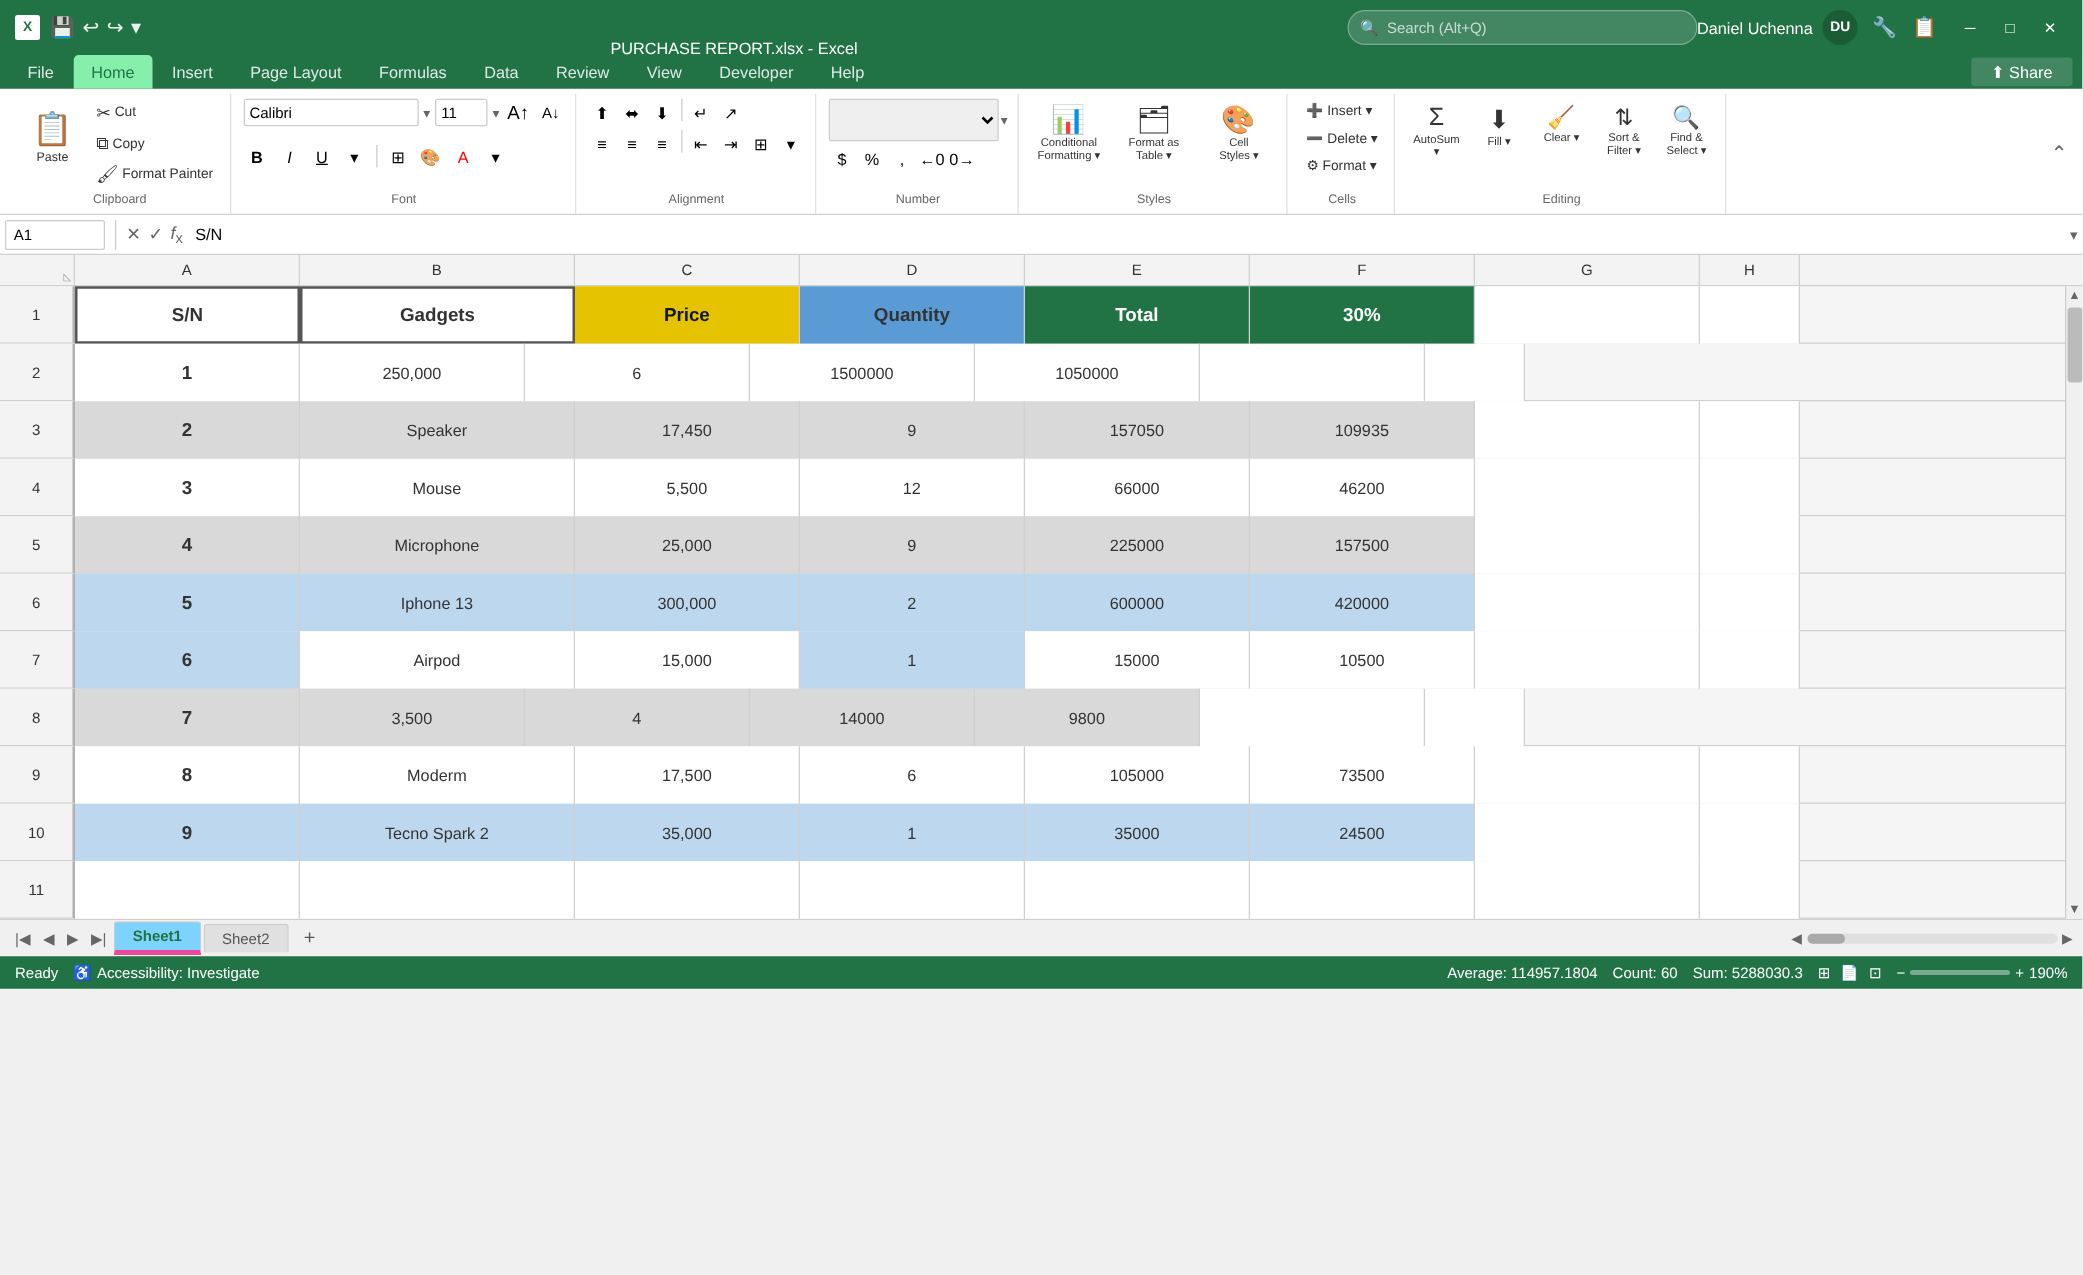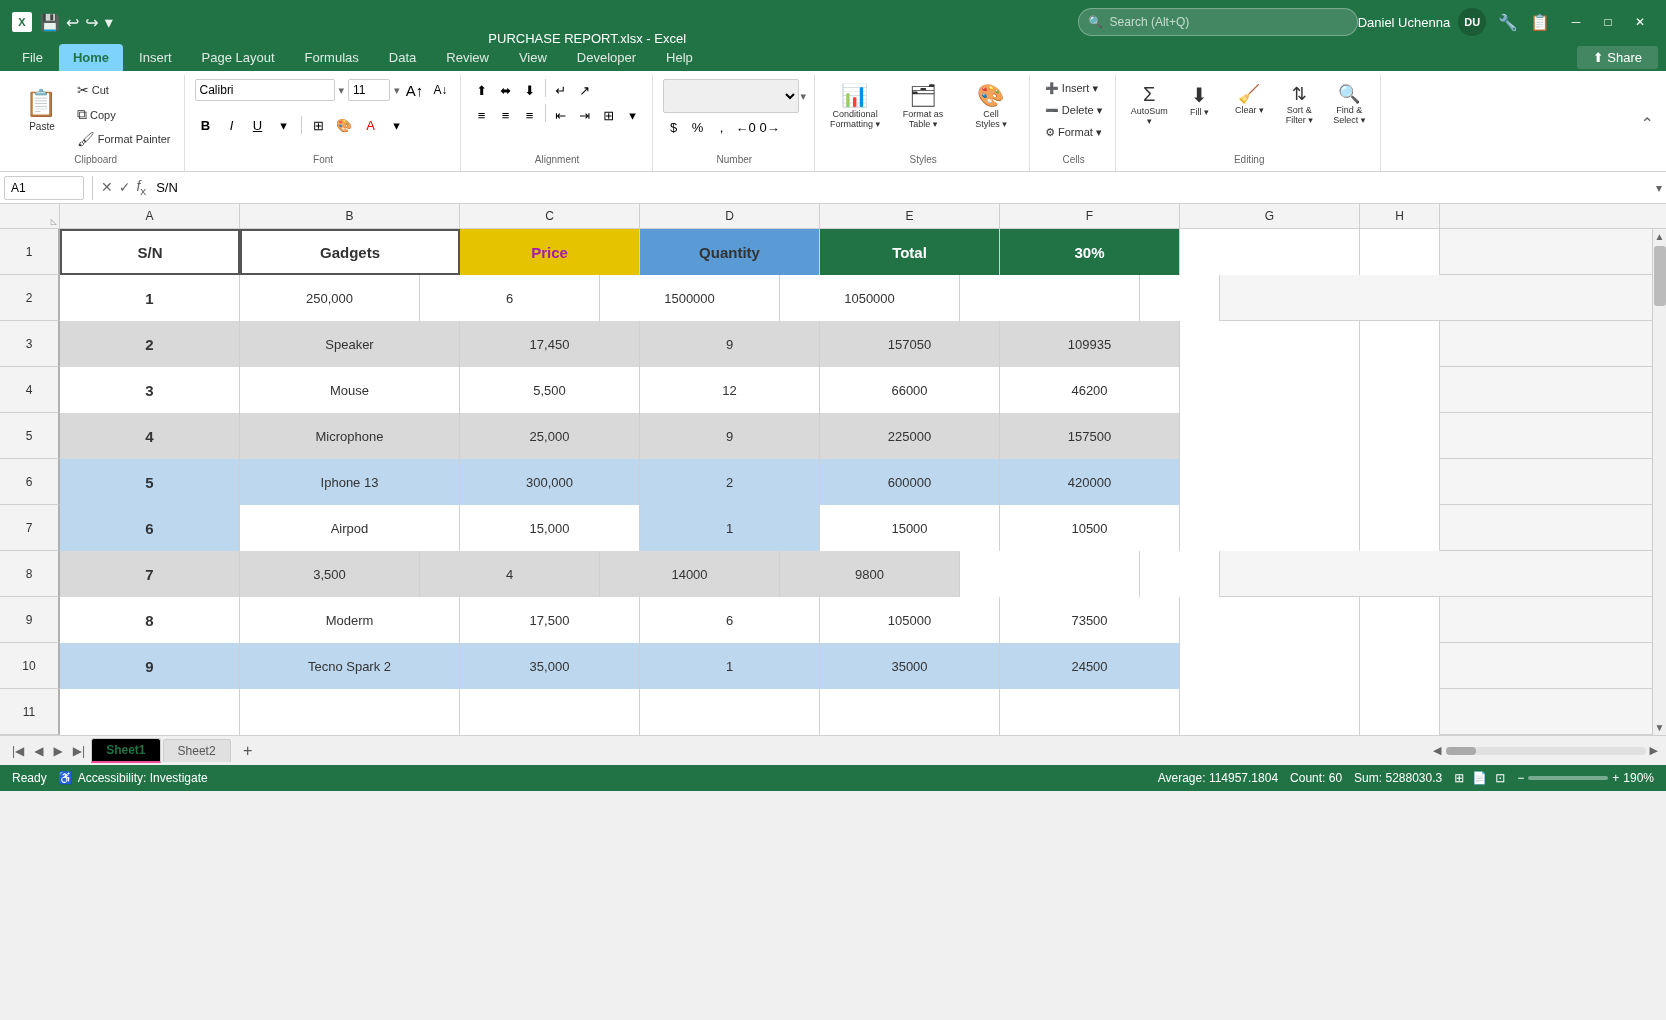--- a/index.html
+++ b/index.html
@@ -23,21 +23,21 @@
     .qa-btn { color: white; font-size: 16px; cursor: pointer; opacity: 0.9; }
     .window-controls { display: flex; gap: 4px; }
     .win-btn { width: 28px; height: 28px; display: flex; align-items: center; justify-content: center; color: white; font-size: 12px; cursor: pointer; border-radius: 3px; }
     .user-area { display: flex; align-items: center; gap: 8px; color: white; font-size: 13px; }
     .user-avatar { width: 28px; height: 28px; background: #1a5c35; border-radius: 50%; display: flex; align-items: center; justify-content: center; color: white; font-size: 11px; font-weight: bold; }
 
     
     .ribbon { background: #fff; border-bottom: 1px solid #d0d0d0; }
     .ribbon-tabs { background: #217346; display: flex; align-items: flex-end; padding: 0 8px; }
     .ribbon-tab { padding: 6px 14px; font-size: 13px; cursor: pointer; color: rgba(255,255,255,0.85); border-radius: 4px 4px 0 0; margin-right: 2px; }
-    .ribbon-tab.active { background: #7dd3fc; color: #217346; font-weight: 700; }
+    .ribbon-tab.active { background: #86efac; color: #217346; font-weight: 400; }
 
     .ribbon-content { display: flex; align-items: stretch; padding: 4px 8px 0; min-height: 90px; gap: 2px; }
     .ribbon-group { display: flex; flex-direction: column; align-items: center; padding: 4px 8px; border-right: 1px solid #e0e0e0; min-width: fit-content; }
     .ribbon-group:last-child { border-right: none; }
     .ribbon-group-label { font-size: 10px; color: #666; margin-top: auto; padding-top: 4px; padding-bottom: 2px; }
     .ribbon-group-content { display: flex; align-items: flex-start; gap: 4px; flex: 1; }
 
     .ribbon-btn-large { display: flex; flex-direction: column; align-items: center; justify-content: center; width: 52px; height: 62px; cursor: pointer; border-radius: 4px; padding: 4px; font-size: 10px; text-align: center; color: #333; }
     .ribbon-btn-large .icon { font-size: 26px; margin-bottom: 2px; }
 
@@ -93,35 +93,35 @@
     .col-c { width: 180px; min-width: 180px; }
     .col-d { width: 180px; min-width: 180px; }
     .col-e { width: 180px; min-width: 180px; }
     .col-f { width: 180px; min-width: 180px; }
     .col-g { width: 180px; min-width: 180px; }
     .col-h { width: 80px; min-width: 80px; }
 
     
     .header-sn { font-weight: bold; font-size: 15px; background: white; border: 2px solid #555; }
     .header-gadgets { font-weight: bold; font-size: 15px; background: white; border: 2px solid #555; }
-    .header-price { background: #e6c300; font-weight: bold; font-size: 15px; color: #a21caf; }
+    .header-price { background: #e6c300; font-weight: bold; font-size: 15px; color: #0f172a; }
     .header-quantity { background: #5b9bd5; font-weight: bold; font-size: 15px; color: #333; }
     .header-total { background: #217346; font-weight: bold; font-size: 15px; color: white; }
     .header-30pct { background: #217346; font-weight: bold; font-size: 15px; color: white; }
 
     
     .sn-cell { font-weight: bold; font-size: 15px; background: #f3f3f3; }
     .blue-cell { background: #bdd7ee; }
     .white-cell { background: white; }
     .gray-cell { background: #d9d9d9; }
 
     
     .sheet-tabs { display: flex; align-items: center; height: 30px; background: #f0f0f0; border-top: 1px solid #d0d0d0; padding: 0 8px; gap: 2px; }
     .sheet-tab { padding: 4px 14px; font-size: 12px; border: 1px solid #ccc; border-bottom: none; background: #e0e0e0; cursor: pointer; border-radius: 3px 3px 0 0; color: #555; }
-    .sheet-tab.active { background: #000000; color: #217346; font-weight: 600; border-bottom: 2px solid #ec4899; }
+    .sheet-tab.active { background: #7dd3fc; color: #217346; font-weight: 600; border-bottom: 4px solid #ec4899; }
     .sheet-add { width: 22px; height: 22px; display: flex; align-items: center; justify-content: center; cursor: pointer; color: #555; font-size: 16px; margin-left: 4px; }
 
     
     .status-bar { height: 26px; background: #217346; color: white; display: flex; align-items: center; justify-content: space-between; padding: 0 12px; font-size: 12px; }
     .status-left { display: flex; align-items: center; gap: 12px; }
     .status-right { display: flex; align-items: flex-start; gap: 12px; }
     .status-icons { display: flex; gap: 8px; align-items: center; }
     .zoom-control { display: flex; align-items: center; gap: 4px; }
     .zoom-slider { width: 80px; height: 4px; background: rgba(255,255,255,0.4); border-radius: 2px; }
 

